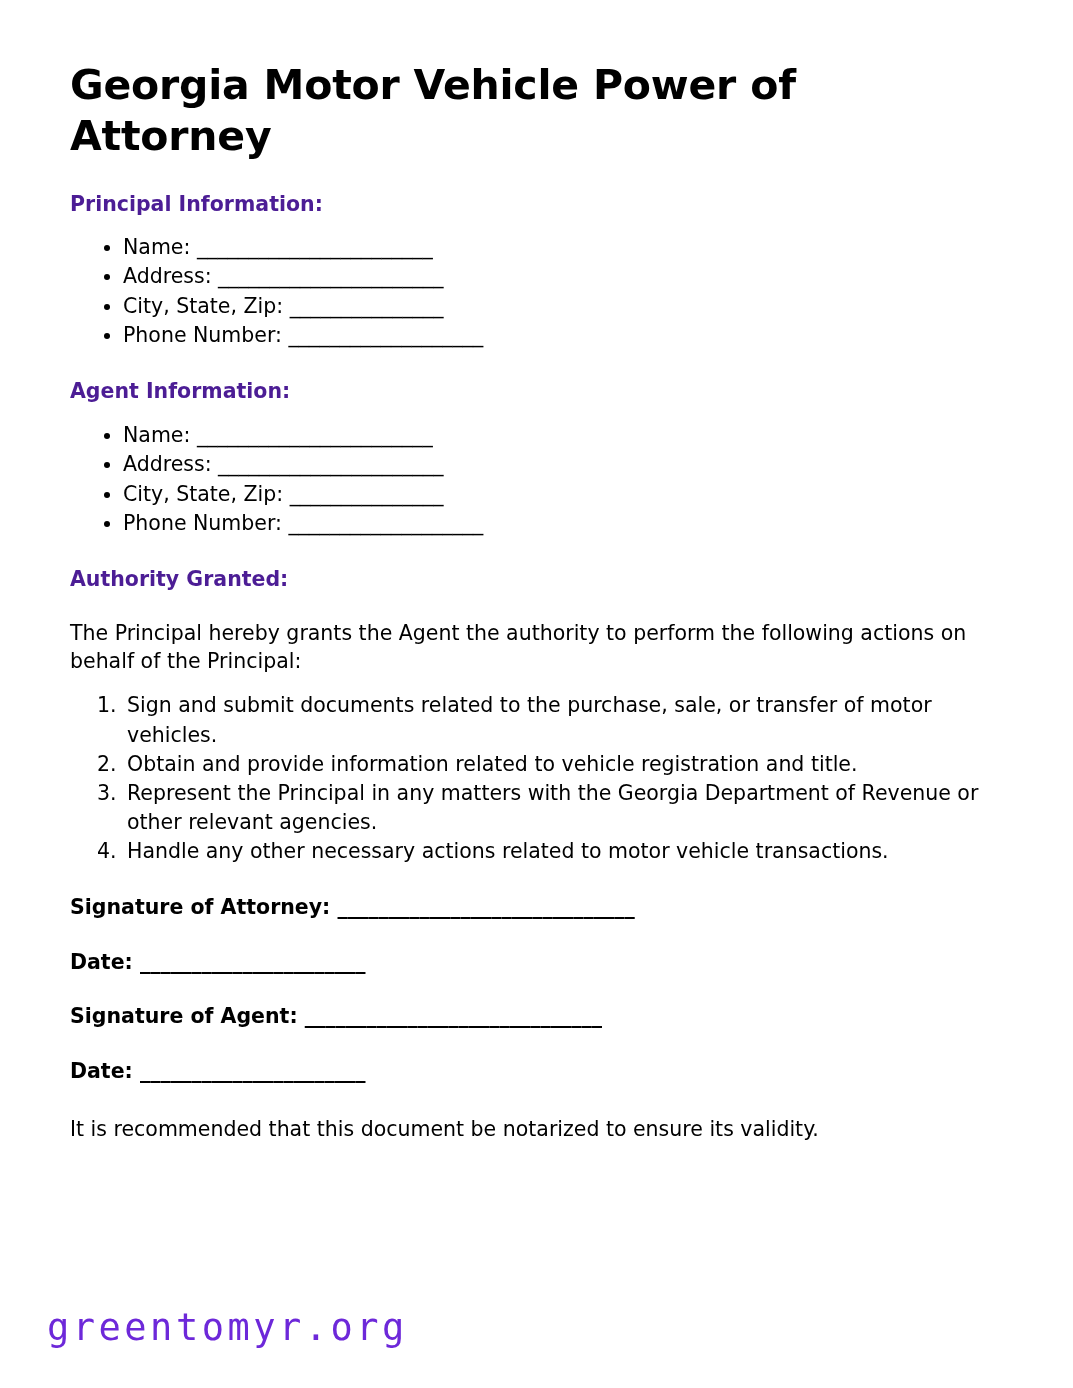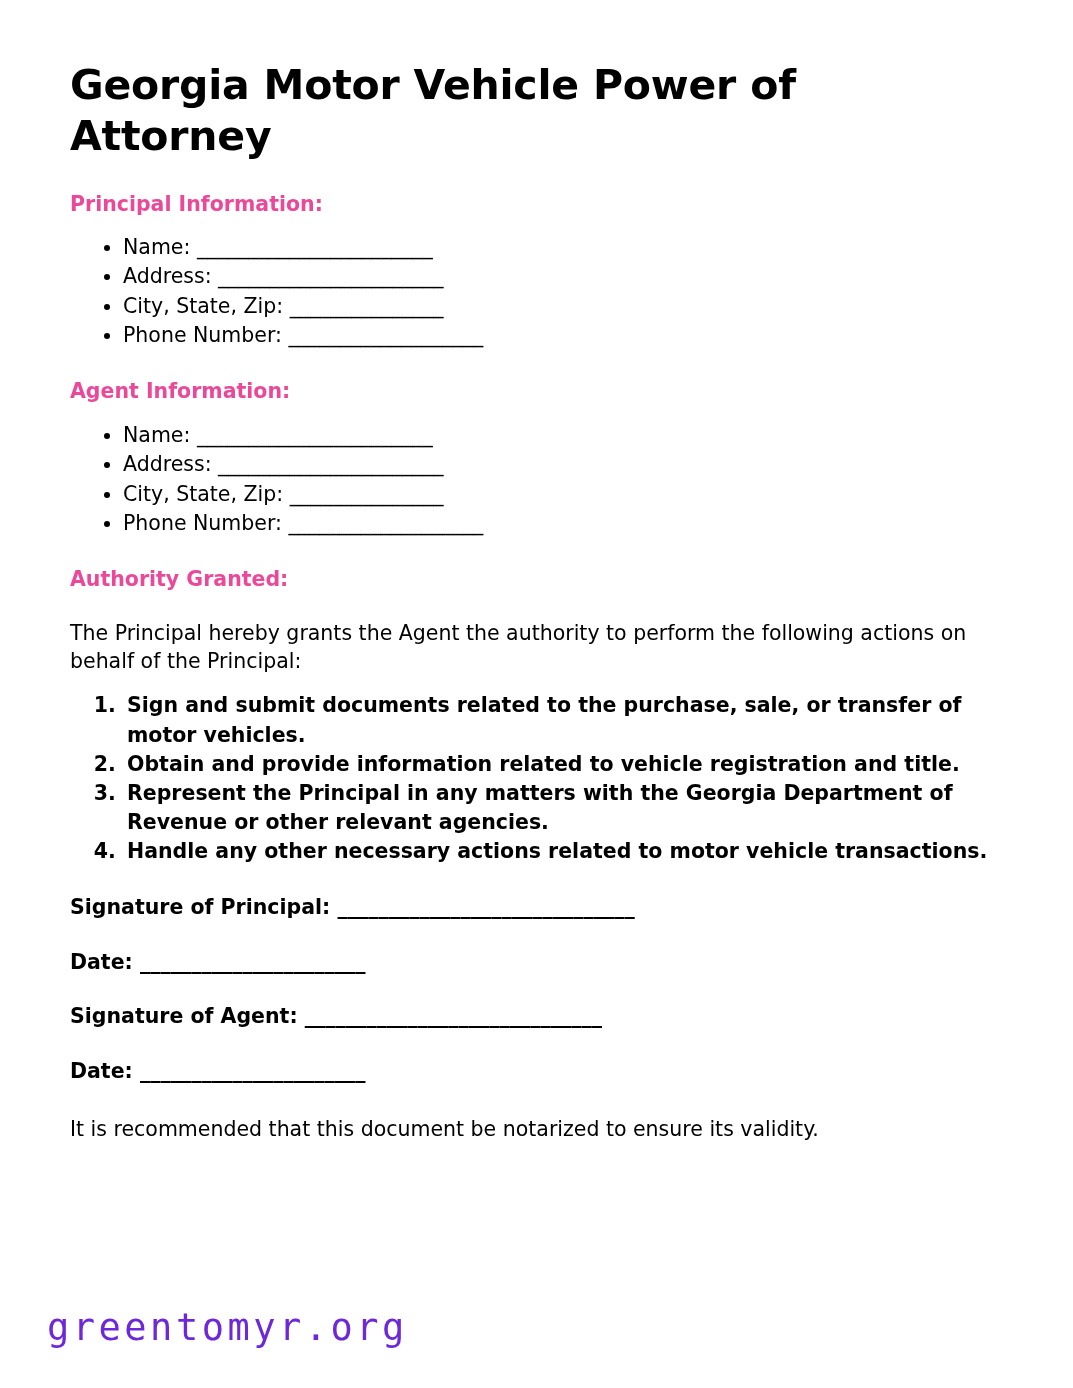--- a/index.html
+++ b/index.html
@@ -52,41 +52,40 @@
     color: #000;
     max-width: 950px;
   }
 
   h2.section-heading {
     font-size: 20.5px;
     font-weight: bold;
     line-height: 1.3;
     margin: 28px 0 0 0;
     padding: 0;
-    color: #ec4899;
+    color: #4c1d95;
   }
 
   ul.field-list {
     list-style: disc;
     margin: 16px 0 0 0;
     padding: 0 0 0 53px;
   }
   ul.field-list li {
     font-size: 20.5px;
     line-height: 1.43;
     margin: 0;
     padding: 0;
     color: #000;
   }
 
   ol.authority-list {
     margin: 16px 0 0 0;
     padding: 0 0 0 53px;
     list-style: decimal;
-    font-weight: bold;
   }
   ol.authority-list li {
     font-size: 20.5px;
     line-height: 1.42;
     margin: 0;
     padding: 0 0 0 4px;
     color: #000;
   }
 
   .sig-line {
@@ -151,21 +150,21 @@
     <p class="body-text">The Principal hereby grants the Agent the authority to perform the following actions on behalf of the Principal:</p>
 
     <ol class="authority-list">
       <li>Sign and submit documents related to the purchase, sale, or transfer of motor vehicles.</li>
       <li>Obtain and provide information related to vehicle registration and title.</li>
       <li>Represent the Principal in any matters with the Georgia Department of Revenue or other relevant agencies.</li>
       <li>Handle any other necessary actions related to motor vehicle transactions.</li>
     </ol>
 
 
-    <p class="sig-line"><span>Signature of Principal:</span><span class="blank"> _____________________________</span></p>
+    <p class="sig-line"><span>Signature of Attorney:</span><span class="blank"> _____________________________</span></p>
 
     <p class="sig-line"><span>Date:</span><span class="blank"> ______________________</span></p>
 
     <p class="sig-line"><span>Signature of Agent:</span><span class="blank"> _____________________________</span></p>
 
     <p class="sig-line"><span>Date:</span><span class="blank"> ______________________</span></p>
 
     <p class="closing-note">It is recommended that this document be notarized to ensure its validity.</p>
 
   </div>

